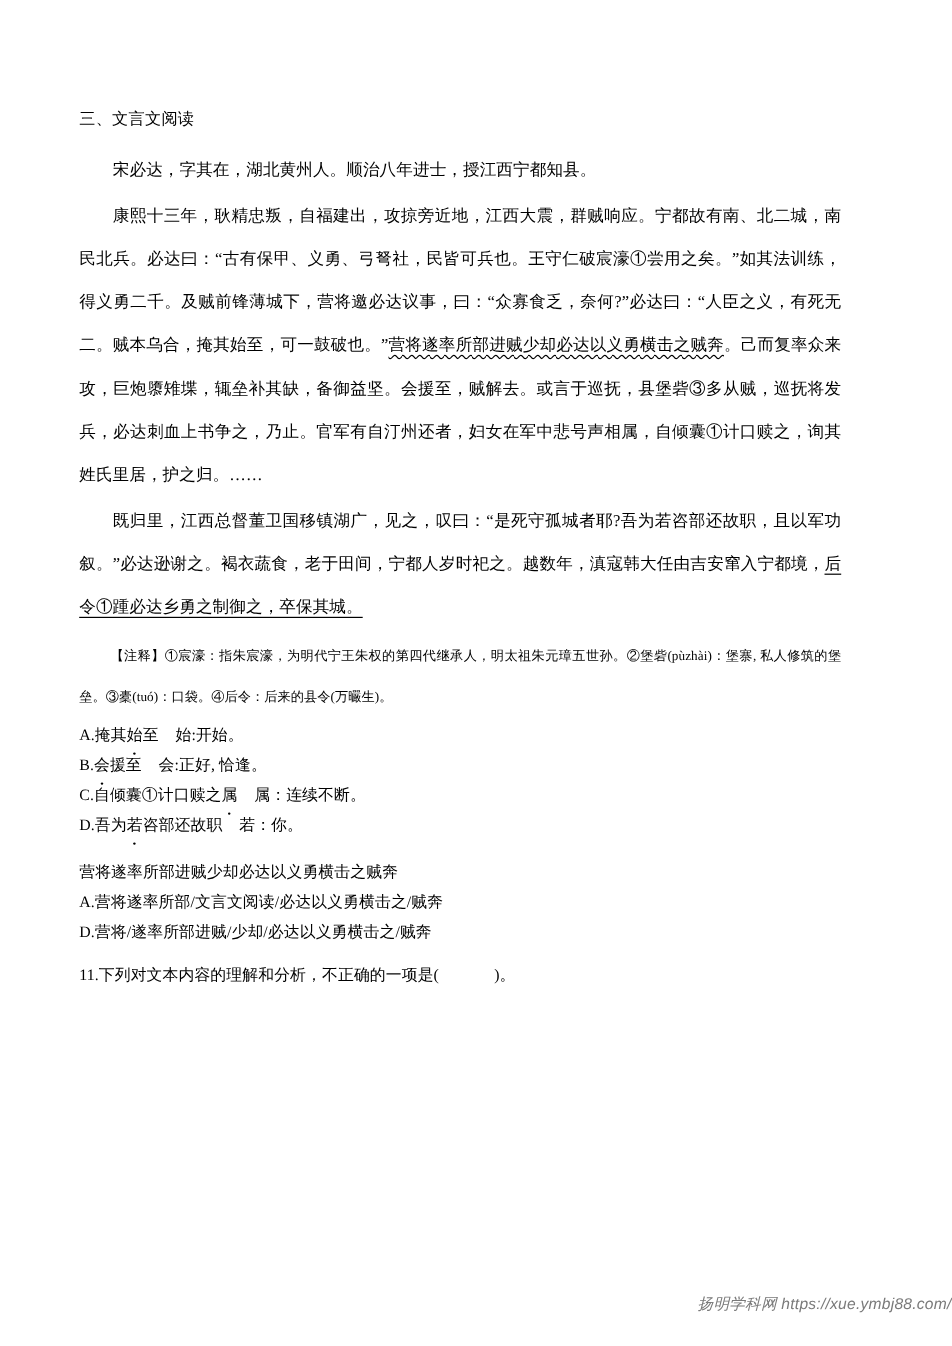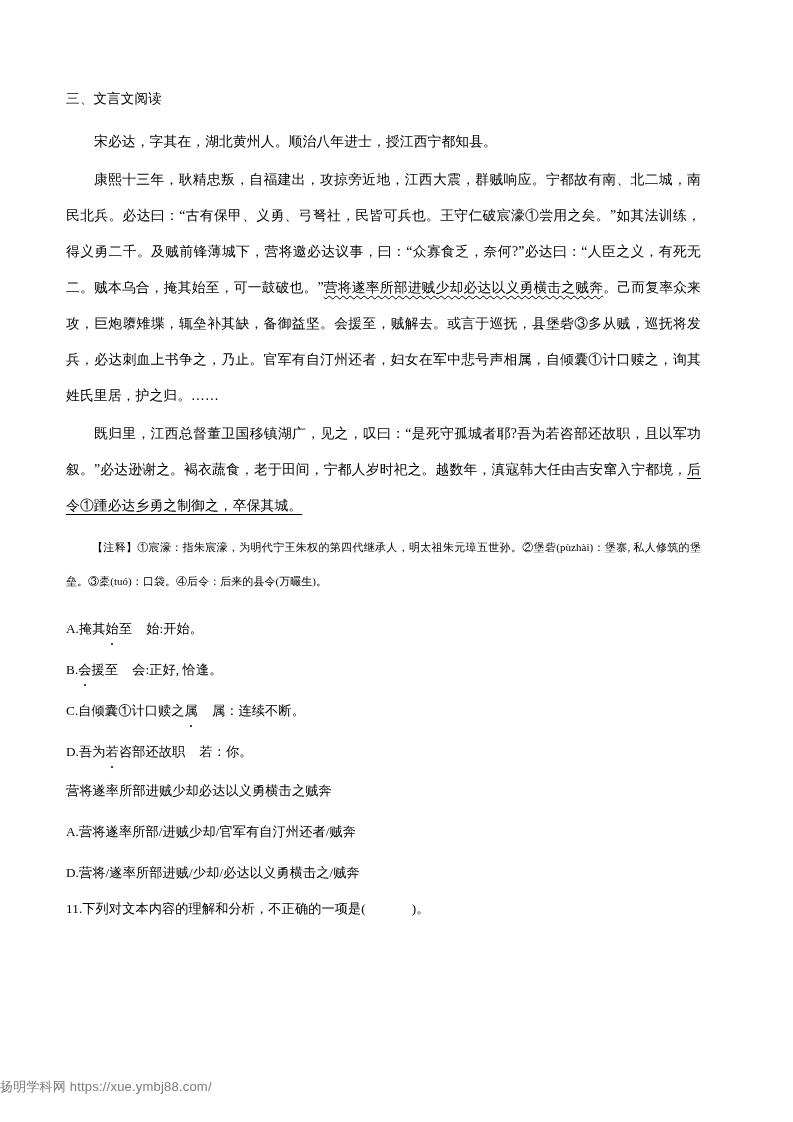--- a/index.html
+++ b/index.html
@@ -49,21 +49,21 @@
   }
   .q-stem {
     font-size: 13.2px;
     line-height: 20px;
     margin: 16px 0 0 0;
     letter-spacing: 0.1px;
   }
   .q-opt {
     font-size: 13.2px;
     line-height: 20px;
-    margin: 21px 0 0 0;
+    margin: 5px 0 0 0;
     letter-spacing: 0.1px;
   }
   .q-sentence {
     font-size: 13.2px;
     line-height: 20px;
     margin: 19px 0 0 0;
     letter-spacing: 0.1px;
   }
   .gap { display: inline-block; width: 46px; }
   .optgap { display: inline-block; width: 14px; }
@@ -94,25 +94,26 @@
     height: 2px;
     margin-left: -1px;
     background: #000;
     border-radius: 50%;
   }
   .footer {
     position: absolute;
     left: 0;
     bottom: 26px;
     width: 793px;
-    text-align: left;
+    text-align: right;
     font-family: "Liberation Sans", "DejaVu Sans", sans-serif;
     font-size: 13px;
     color: #7a7a7a;
     letter-spacing: 0.2px;
+    font-style: italic;
   }
 </style>
 </head>
 <body>
 
 <div class="page">
 
   <div class="section-title">三、文言文阅读</div>
 
   <p class="para">宋必达，字其在，湖北黄州人。顺治八年进士，授江西宁都知县。</p>
@@ -128,21 +129,21 @@
 
   <p class="q-opt"><span>B.</span><span></span><span class="dot">会</span><span>援至</span><span class="optgap"></span><span>会:正好, 恰逢。</span></p>
 
   <p class="q-opt"><span>C.</span><span>自倾囊①计口赎之</span><span class="dot">属</span><span></span><span class="optgap"></span><span>属：连续不断。</span></p>
 
   <p class="q-opt"><span>D.</span><span>吾为</span><span class="dot">若</span><span>咨部还故职</span><span class="optgap"></span><span>若：你。</span></p>
 
 
   <p class="q-sentence">营将遂率所部进贼少却必达以义勇横击之贼奔</p>
 
-  <p class="q-opt"><span>A.</span><span>营将遂率所部/进贼少却/官军有自汀州还者/贼奔</span></p>
+  <p class="q-opt"><span>A.</span><span>营将遂率所部/文言文阅读/必达以义勇横击之/贼奔</span></p>
 
 
 
   <p class="q-opt"><span>D.</span><span>营将/遂率所部进贼/少却/必达以义勇横击之/贼奔</span></p>
 
   <p class="q-stem"><span>11.</span><span>下列对文本内容的理解和分析，不正确的一项是(</span><span class="gap"></span><span>)。</span></p>
 
 </div>
 
 <div class="footer">扬明学科网 https://xue.ymbj88.com/</div>

